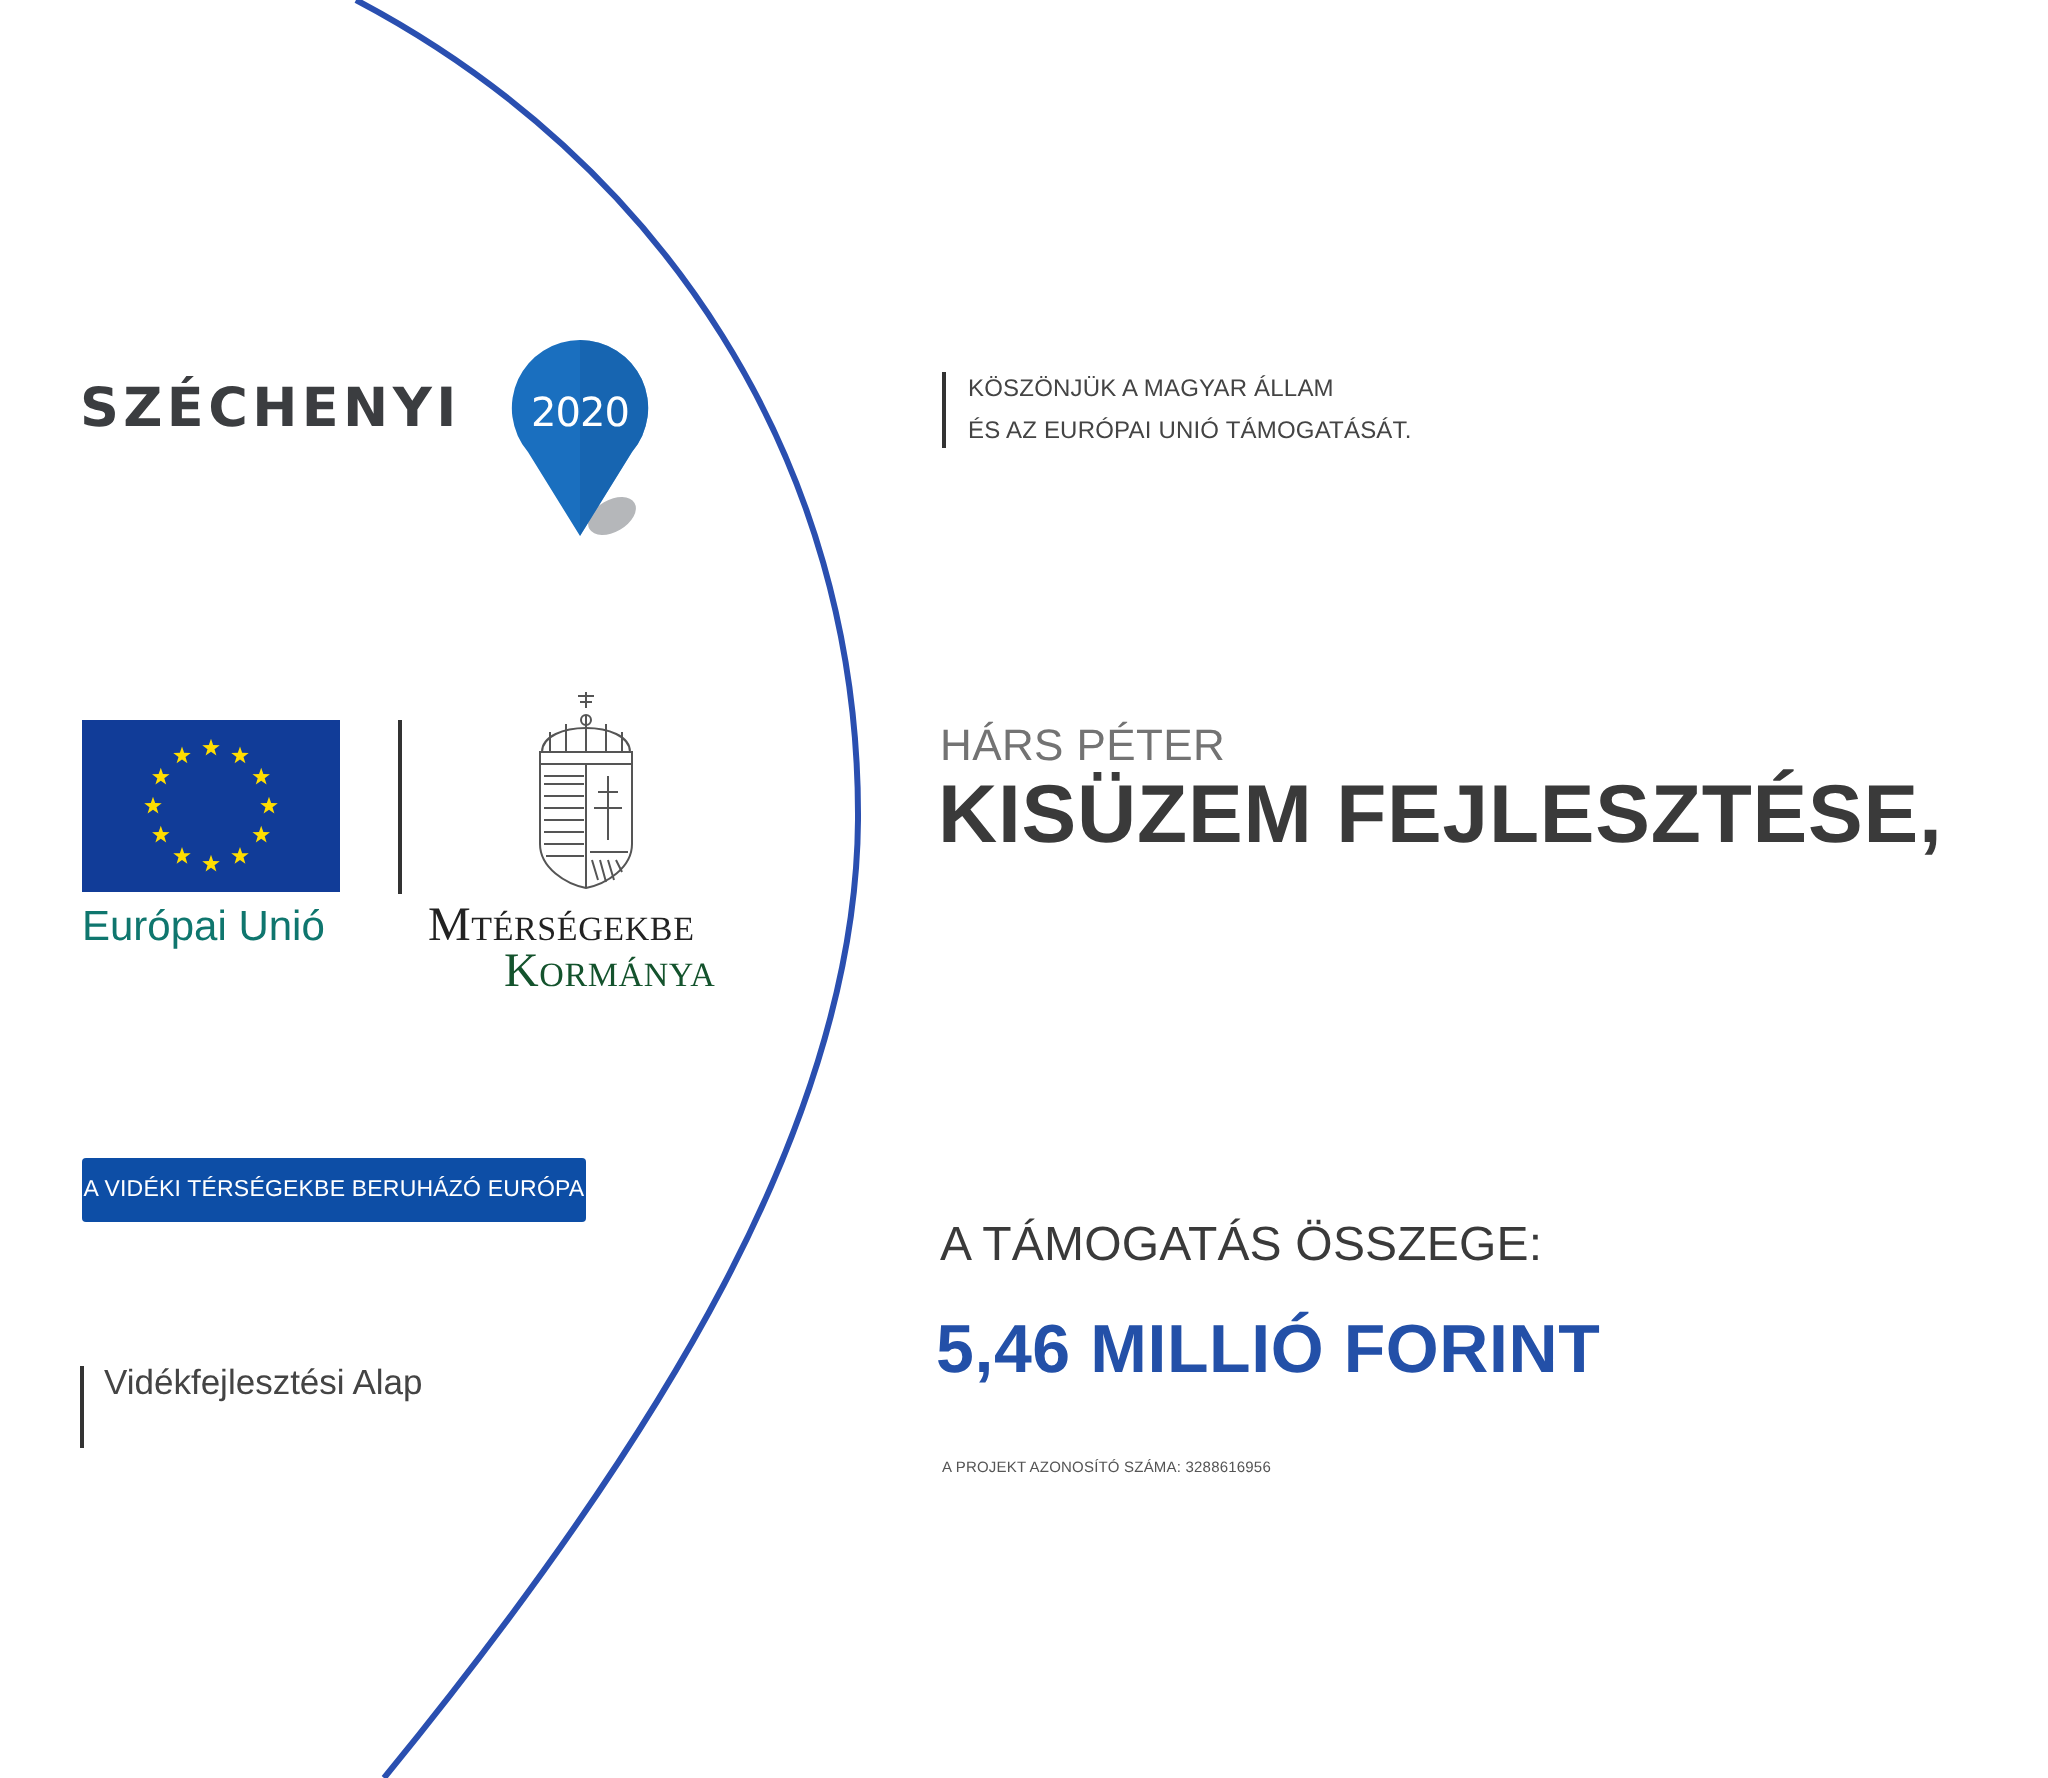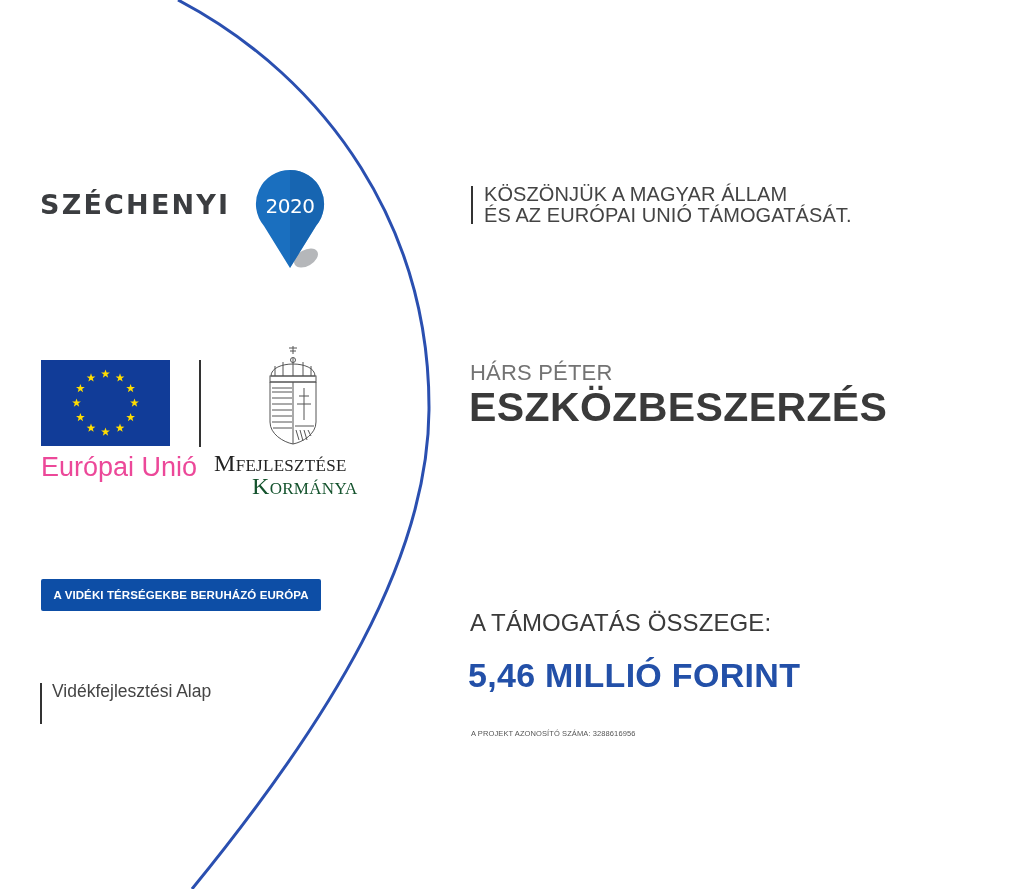--- a/index.html
+++ b/index.html
@@ -5,35 +5,35 @@
   html, body { margin:0; padding:0; }
   body { width:1024px; height:889px; background:#ffffff; position:relative; overflow:hidden; font-family:"Liberation Sans", sans-serif; color:#3a3a3a; }
   .abs { position:absolute; }
   #arc { position:absolute; left:0; top:0; }
 
   .sz-wrap { left:40px; top:185px; height:40px; }
   .sz-word { position:absolute; left:0; top:4px; font-family:"DejaVu Sans", sans-serif; font-weight:bold; font-size:27px; letter-spacing:2.2px; color:#3b3d40; white-space:nowrap; }
   #pin { position:absolute; left:254px; top:168px; }
 
   .eu-flag { left:41px; top:360px; width:129px; height:86px; background:#113c98; }
-  .eu-label { left:41px; top:452px; font-size:27px; color:#ec4899; white-space:nowrap; }
+  .eu-label { left:41px; top:452px; font-size:21px; color:#0f766e; white-space:nowrap; }
   .vsep { left:199px; top:360px; width:1.5px; height:87px; background:#333; }
   #coa { position:absolute; left:265px; top:346px; }
   .gov1 { left:214px; top:450px; font-family:"Liberation Serif", serif; font-size:21px; color:#222; letter-spacing:0.3px; white-space:nowrap; }
   .gov1 .big, .gov2 .big { font-size:24px; }
   .gov1 .sc, .gov2 .sc { font-size:17px; }
   .gov2 { left:252px; top:473px; font-family:"Liberation Serif", serif; font-size:21px; color:#14532d; letter-spacing:0.3px; white-space:nowrap; }
 
-  .banner { left:41px; top:579px; width:280px; height:32px; background:#0d4ea6; border-radius:2px; color:#fff; font-weight:bold; font-size:11.5px; letter-spacing:0.1px; display:flex; align-items:center; justify-content:center; white-space:nowrap; }
+  .banner { left:41px; top:579px; width:252px; height:32px; background:#0d4ea6; border-radius:2px; color:#fff; font-weight:normal; font-size:11.5px; letter-spacing:0.1px; display:flex; align-items:center; justify-content:center; white-space:nowrap; }
 
   .fund-bar { left:40px; top:683px; width:2px; height:41px; background:#333; }
   .fund-text { left:52px; top:680px; font-size:17.5px; line-height:23px; color:#444; white-space:nowrap; }
 
   .thanks-bar { left:471px; top:186px; width:2px; height:38px; background:#333; }
-  .thanks-text { left:484px; top:184px; font-size:20px; line-height:21px; color:#444; white-space:nowrap; letter-spacing:0.1px; }
+  .thanks-text { left:484px; top:184px; font-size:12px; line-height:21px; color:#444; white-space:nowrap; letter-spacing:0.1px; }
 
   .beneficiary { left:470px; top:342px; font-size:22px; color:#737373; white-space:nowrap; letter-spacing:0.2px;margin-top:18px; }
   .title { left:469px; top:381px; font-weight:bold; font-size:41px; line-height:52px; color:#3a3a3a; white-space:nowrap; letter-spacing:0.4px; }
 
   .amount-label { left:470px; top:581px; font-size:24px; color:#3a3a3a; white-space:nowrap; letter-spacing:0.1px;margin-top:28px; }
   .amount-value { left:468px; top:612px; font-weight:bold; font-size:34px; color:#2350a8; white-space:nowrap; letter-spacing:0.3px;margin-top:44px; }
 
   .project-id { left:471px; top:729px; font-size:7.5px; color:#555; white-space:nowrap; letter-spacing:0.1px; }
 </style>
 </head>
@@ -81,37 +81,37 @@
   <path d="M6,30 C6,14 50,14 50,30 Z"></path>
   <path d="M10,30 L10,20 M18,30 L18,16 M28,30 L28,12 M38,30 L38,16 M46,30 L46,20"></path>
   <circle cx="28" cy="14" r="2.5"></circle>
   <rect x="5" y="30" width="46" height="6"></rect>
   <path d="M5,36 L5,76 C5,88 18,96 28,98 C38,96 51,88 51,76 L51,36 Z"></path>
   <path d="M28,36 L28,98"></path>
   <path d="M7,42 L27,42 M7,46 L27,46 M7,52 L27,52 M7,58 L27,58 M7,64 L27,64 M7,70 L27,70 M7,76 L27,76 M8,82 L27,82"></path>
   <path d="M39,42 L39,74 M34,50 L44,50 M32,58 L46,58"></path>
   <path d="M30,80 L49,80 M31,84 L34,94 M35,84 L38,95 M39,84 L42,94 M43,84 L46,90"></path>
 </svg>
-<div class="abs gov1"><span class="big">M</span><span class="sc">FEJLESZTÉSE</span></div>
+<div class="abs gov1"><span class="big">M</span><span class="sc">TÉRSÉGEKBE</span></div>
 <div class="abs gov2"><span class="big">K</span><span class="sc">ORMÁNYA</span></div>
 
 <div class="abs banner">A VIDÉKI TÉRSÉGEKBE BERUHÁZÓ EURÓPA</div>
 
 <div class="abs fund-bar"></div>
 <div class="abs fund-text">
   <div>Vidékfejlesztési Alap</div>
 </div>
 
 <div class="abs thanks-bar"></div>
 <div class="abs thanks-text">
   <div>KÖSZÖNJÜK A MAGYAR ÁLLAM</div>
   <div>ÉS AZ EURÓPAI UNIÓ TÁMOGATÁSÁT.</div>
 </div>
 
 <div class="abs beneficiary">HÁRS PÉTER</div>
 <div class="abs title">
-  <div>ESZKÖZBESZERZÉS</div>
+  <div>KISÜZEM FEJLESZTÉSE,</div>
 </div>
 
 <div class="abs amount-label">A TÁMOGATÁS ÖSSZEGE:</div>
 <div class="abs amount-value">5,46 MILLIÓ FORINT</div>
 
 <div class="abs project-id">A PROJEKT AZONOSÍTÓ SZÁMA: 3288616956</div>
 
 </body></html>

